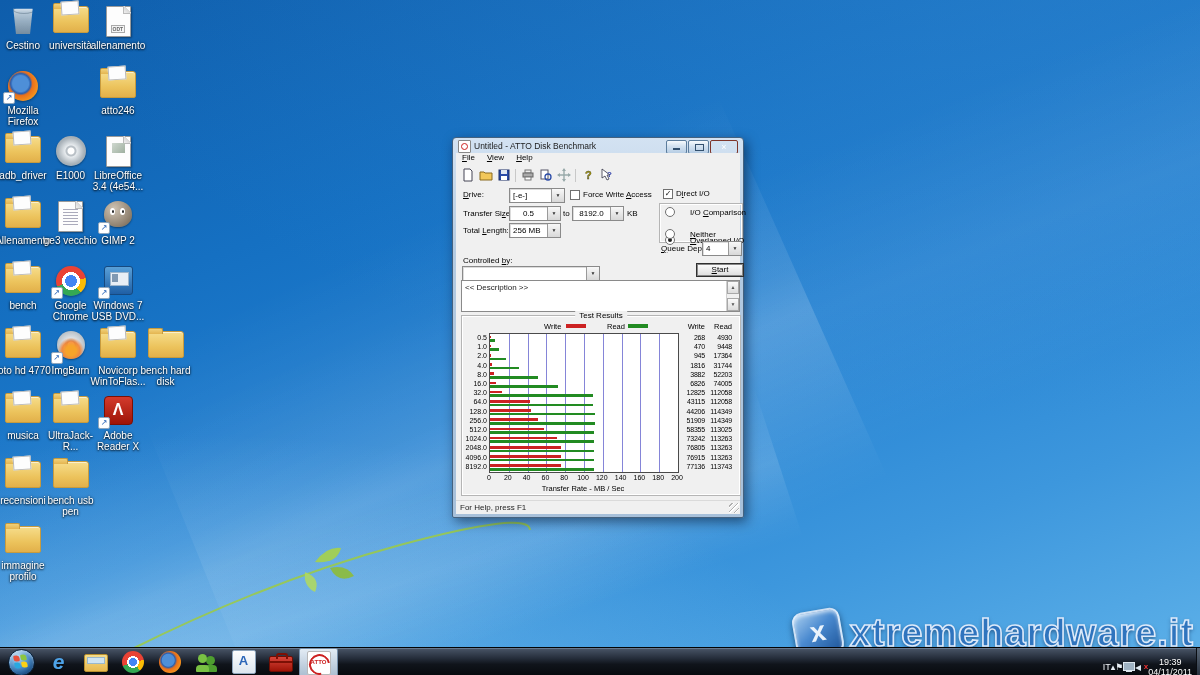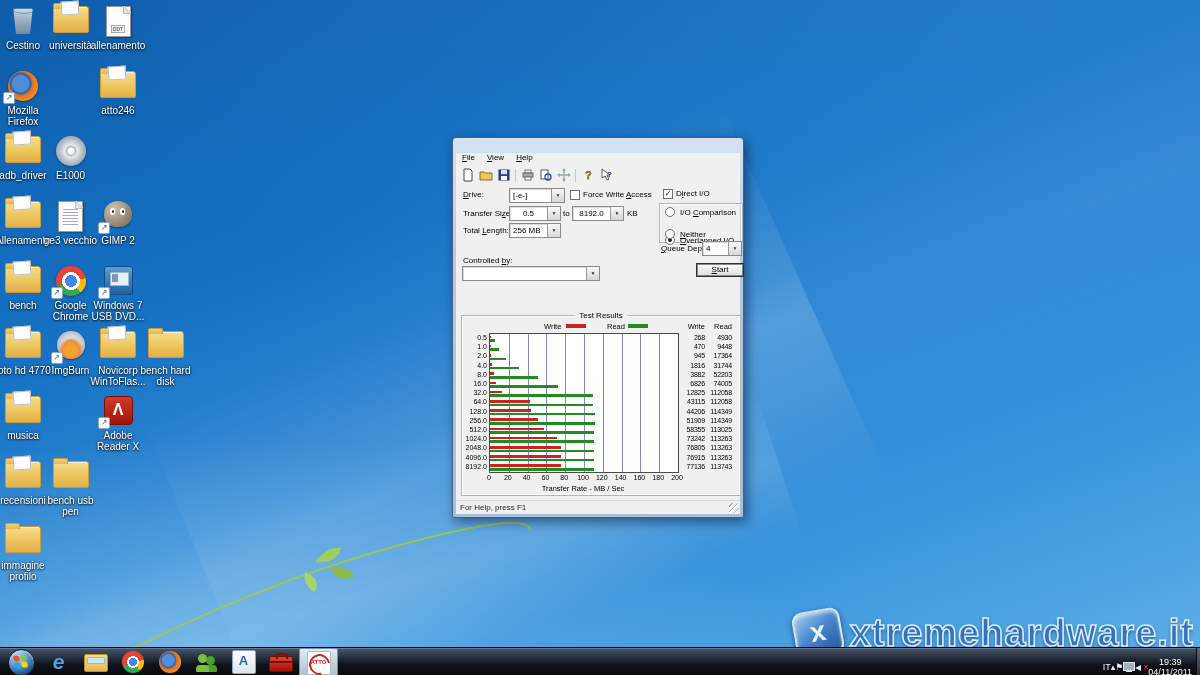--- a/index.html
+++ b/index.html
@@ -86,21 +86,21 @@
   .client{position:absolute;left:3px;top:46px;right:3px;bottom:16px;background:#f0f0f0;}
   .lbl{position:absolute;font-size:8px;white-space:nowrap;}
   .combo{position:absolute;height:13px;background:#fff;border:1px solid #8a8a8a;box-shadow:inset 1px 1px 0 #dcdcdc;}
   .combo .val{position:absolute;left:3px;top:2px;font-size:8px;white-space:nowrap;}
   .combo .val.center{left:0;right:13px;text-align:center;}
   .combo .drop{position:absolute;right:0;top:0;bottom:0;width:12px;background:linear-gradient(#f8f8f8,#d8d8d8);border-left:1px solid #9a9a9a;
       font-size:5px;color:#333;text-align:center;line-height:12px;}
   .chk{position:absolute;display:flex;align-items:flex-start;gap:3px;font-size:8px;}
   .chk .box{width:8px;height:8px;background:#fff;border:1px solid #707070;margin-top:0px;font-size:8px;line-height:7px;text-align:center;color:#111;}
   .radio-group{position:absolute;border:1px solid #b5b5b5;box-shadow:inset 0 0 0 1px #fff;}
-  .rad{position:absolute;left:5px;display:flex;align-items:center;gap:5px;font-size:8px;white-space:nowrap;}
+  .rad{position:absolute;left:5px;display:flex;align-items:center;gap:15px;font-size:8px;white-space:nowrap;}
   .rad .cir{width:8px;height:8px;border-radius:50%;background:#fff;border:1px solid #707070;position:relative;}
   .rad .cir.on::before{content:"";position:absolute;left:2px;top:2px;width:4px;height:4px;border-radius:50%;background:#222;}
   .btn-start{position:absolute;background:linear-gradient(#fefefe,#dcdcdc);border:1px solid #2f2f2f;box-shadow:0 0 0 1px #888 inset;
       font-size:8px;text-align:center;}
   .descbox{position:absolute;background:#fff;border:1px solid #8a8a8a;}
   .desc-text{position:absolute;left:3px;top:2px;font-size:8px;color:#222;}
   .vsb{position:absolute;right:0;top:0;bottom:0;width:12px;background:#f0f0f0;border-left:1px solid #d0d0d0;}
   .vsb .ar{position:absolute;left:0;right:0;height:11px;background:linear-gradient(#fafafa,#dcdcdc);border:1px solid #a8a8a8;
       font-size:5px;color:#555;text-align:center;line-height:10px;}
   .group{position:absolute;border:1px solid #b5b5b5;box-shadow:inset 0 0 0 1px #fff;}
@@ -228,20 +228,26 @@
           <div class="k-folder-docs" style="position: relative; margin: 0px auto;"></div>
         </div>
         <div class="dlabel">adb_driver</div>
       </div>
       <div class="dicon" style="left: 40.5px; top: 136px;">
         <div class="dimg">
           <div class="k-disc" style="position: relative; margin: 0px auto;"></div>
         </div>
         <div class="dlabel">E1000</div>
       </div>
+      <div class="dicon" style="left: 88px; top: 136px;">
+        <div class="dimg">
+          <div class="k-page" style="position: relative; margin: 0px auto;"></div>
+        </div>
+        <div class="dlabel">LibreOffice 3.4 (4e54...</div>
+      </div>
       <div class="dicon" style="left: -7px; top: 201px;">
         <div class="dimg">
           <div class="k-folder-docs" style="position: relative; margin: 0px auto;"></div>
         </div>
         <div class="dlabel">Allenamento</div>
       </div>
       <div class="dicon" style="left: 40.5px; top: 201px;">
         <div class="dimg">
           <div class="k-text-doc" style="position: relative; margin: 0px auto;"></div>
         </div>
@@ -298,20 +304,26 @@
           <div class="k-folder-docs" style="position: relative; margin: 0px auto;"></div>
         </div>
         <div class="dlabel">Novicorp WinToFlas...</div>
       </div>
       <div class="dicon" style="left: -7px; top: 396px;">
         <div class="dimg">
           <div class="k-folder-docs" style="position: relative; margin: 0px auto;"></div>
         </div>
         <div class="dlabel">musica</div>
       </div>
+      <div class="dicon" style="left: 40.5px; top: 396px;">
+        <div class="dimg">
+          <div class="k-folder-docs" style="position: relative; margin: 0px auto;"></div>
+        </div>
+        <div class="dlabel">UltraJack-R...</div>
+      </div>
       <div class="dicon" style="left: 88px; top: 396px;">
         <div class="dimg">
           <div class="k-adobe" style="position: relative; margin: 0px auto;"></div>
           <span class="sc">↗</span>
         </div>
         <div class="dlabel">Adobe Reader X</div>
       </div>
       <div class="dicon" style="left: -7px; top: 461px;">
         <div class="dimg">
           <div class="k-folder-docs" style="position: relative; margin: 0px auto;"></div>
@@ -326,20 +338,29 @@
       </div>
       <div class="dicon" style="left: -7px; top: 526px;">
         <div class="dimg">
           <div class="k-folder" style="position: relative; margin: 0px auto;"></div>
         </div>
         <div class="dlabel">immagine profilo</div>
       </div>
     </div>
 
   <div id="atto">
+    <div class="titlebar">
+      <span class="app-ico"></span>
+      <span class="title-text">Untitled - ATTO Disk Benchmark</span>
+      <span class="cap-btns">
+        <span class="cap cap-min"></span>
+        <span class="cap cap-max"></span>
+        <span class="cap cap-close">×</span>
+      </span>
+    </div>
     <div class="menubar">
         <span class="menu-item"><u>F</u>ile</span>
         <span class="menu-item"><u>V</u>iew</span>
         <span class="menu-item"><u>H</u>elp</span>
       </div>
     <div class="toolbar">
       <span class="tbtnw">
           <svg width="14" height="14">
             <path d="M3 1 h6 l2 2 v10 h-8 z" fill="#fff" stroke="#445" stroke-width="1"></path>
           </svg>
@@ -444,20 +465,27 @@
           <span class="drop">▼</span>
       </span>
 
       <span class="lbl" style="left:7px;top:72px;">Controlled <u>b</u>y:</span>
       <span class="combo" style="left:6px;top:82px;width:136px;">
         <span class="val"></span>
           <span class="drop">▼</span>
       </span>
       <span class="btn-start" style="left:240px;top:79px;width:46px;height:12px;line-height:12px;"><u>S</u>tart</span>
 
+      <span class="descbox" style="left:5px;top:96px;width:277px;height:30px;">
+        <span class="desc-text">&lt;&lt; Description &gt;&gt;</span>
+        <span class="vsb">
+          <span class="ar" style="top:0;">▲</span>
+          <span class="ar" style="bottom:0;">▼</span>
+        </span>
+      </span>
 
       <div class="group" style="left:5px;top:131px;width:278px;height:179px;">
         <span class="group-title">Test Results</span>
         <span class="lg-lab" style="left:82px;top:6px;">Write</span>
         <span class="lg-sw" style="left:104px;top:8px;background:#cc2222;"></span>
         <span class="lg-lab" style="left:145px;top:6px;">Read</span>
         <span class="lg-sw" style="left:166px;top:8px;background:#228b22;"></span>
         <span class="colhdr" style="left:213px;top:6px;">Write</span>
         <span class="colhdr" style="left:240px;top:6px;">Read</span>
         <div class="plot" id="plot">

